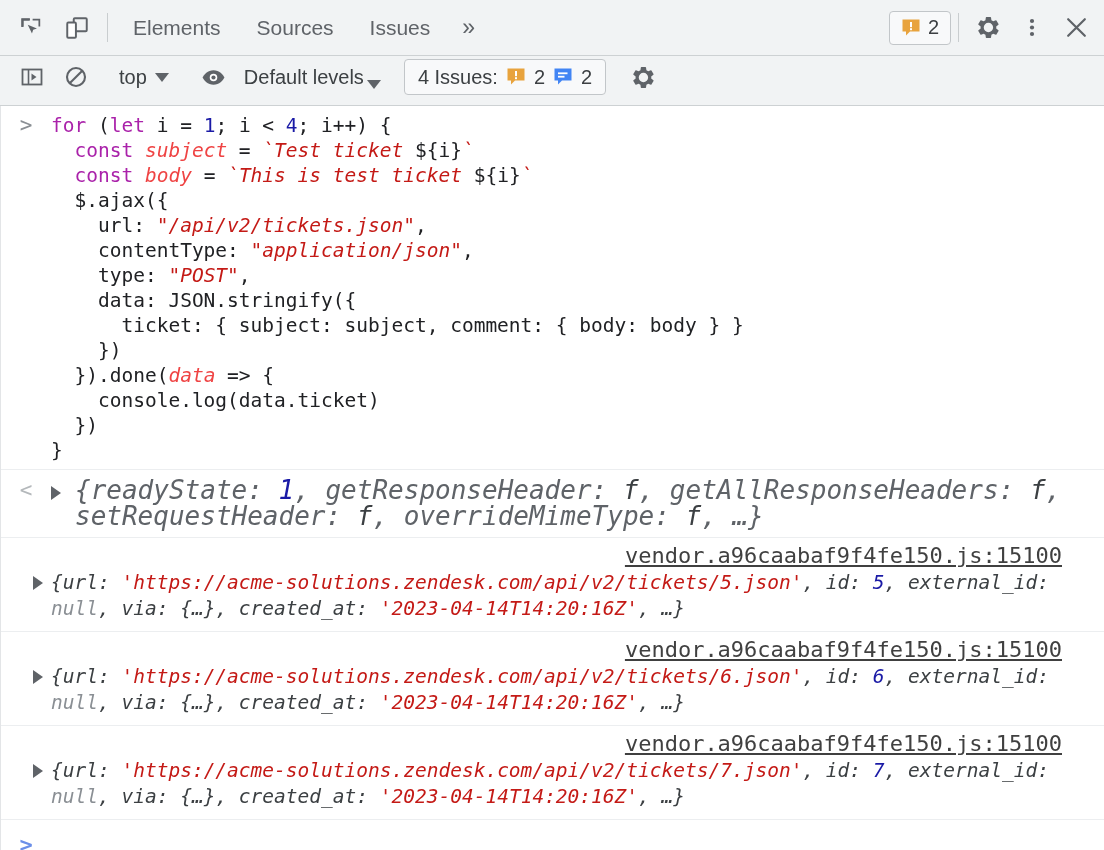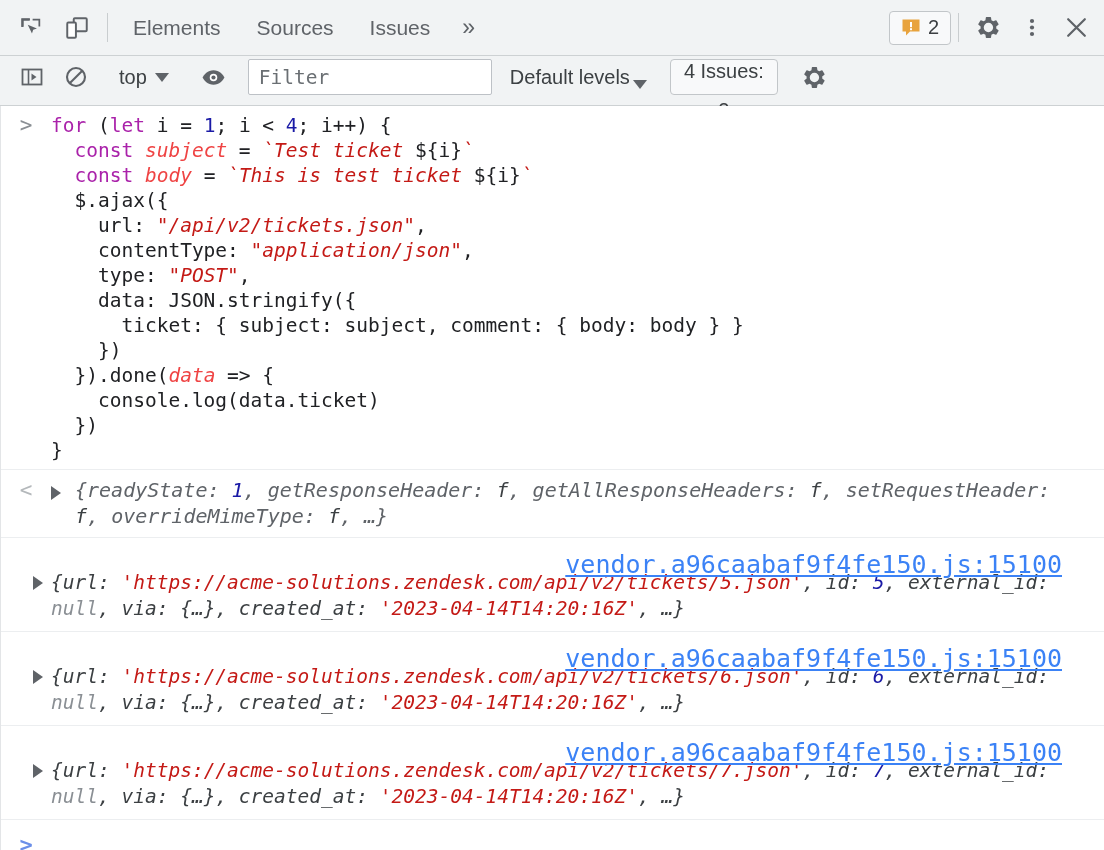--- a/index.html
+++ b/index.html
@@ -127,21 +127,20 @@
   }
   .issues-pill {
     display: flex; align-items: center; gap: 8px;
     border: 1px solid #c2c6c9;
     border-radius: 4px;
     background: #f8f9fa;
     height: 36px;
     padding: 0 13px;
     cursor: pointer;
     white-space: nowrap;
-    flex-direction: column;
   }
   .issues-pill .lbl { font-size: 20px; color: #3c4043; }
   .issues-pill .cnt { font-size: 20px; color: #3c4043; }
 
   
   .console-body {
     flex: 1 1 auto;
     background: #ffffff;
     overflow: hidden;
     border-left: 1px solid #e3e5e7;
@@ -193,42 +192,42 @@
     border-top: 7px solid transparent;
     border-bottom: 7px solid transparent;
     border-left: 10px solid #5f6368;
     cursor: pointer;
   }
   .obj {
     flex: 1 1 auto;
     white-space: normal;
     word-break: break-word;
     font-family: "DejaVu Sans Mono", "Liberation Mono", monospace;
-    font-size: 20px;
+    font-size: 26px;
     line-height: 26px;
     font-style: italic;
     color: #5f6368;
     padding-right: 42px;
   }
   .obj .n { color: #1a1aa6; font-style: italic; }
   .obj .fn { color: #3c4043; font-style: italic; }
 
   
   .row-log {
     position: relative;
     border-bottom: 1px solid #eceef0;
     padding: 6px 0 9px 0;
     display: flex;
   }
   .src-link {
     position: absolute;
-    top: 12px; right: 42px;
+    top: 5px; right: 42px;
     font-family: "DejaVu Sans Mono", "Liberation Mono", monospace;
-    font-size: 25px;
-    color: #3b82f6;
+    font-size: 22px;
+    color: #404040;
     text-decoration: underline;
     cursor: pointer;
   }
   .log-body {
     flex: 1 1 auto;
     padding-top: 26px;
     white-space: normal;
     word-break: break-all;
     font-family: "DejaVu Sans Mono", "Liberation Mono", monospace;
     font-size: 19.5px;
@@ -359,21 +358,20 @@
     <div class="vdiv"></div>
 
     <div class="ct-btn">
       <svg width="25" height="25" viewBox="0 0 24 24">
         <path d="M12 5C6.5 5 2.7 9.3 1.5 12c1.2 2.7 5 7 10.5 7s9.3-4.3 10.5-7C21.3 9.3 17.5 5 12 5z" fill="#5f6368"></path>
         <circle cx="12" cy="12" r="3.6" fill="#ffffff"></circle>
         <circle cx="12" cy="12" r="2" fill="#5f6368"></circle>
       </svg>
     </div>
 
-    <input class="filter-input cmono" type="text" value="" placeholder="Filter" style="">
 
     <div class="levels">
       <span>Default levels</span>
       <span class="caret"></span>
     </div>
 
     <div class="vdiv"></div>
 
     <div class="issues-pill">
       <span class="lbl">4 Issues:</span>

